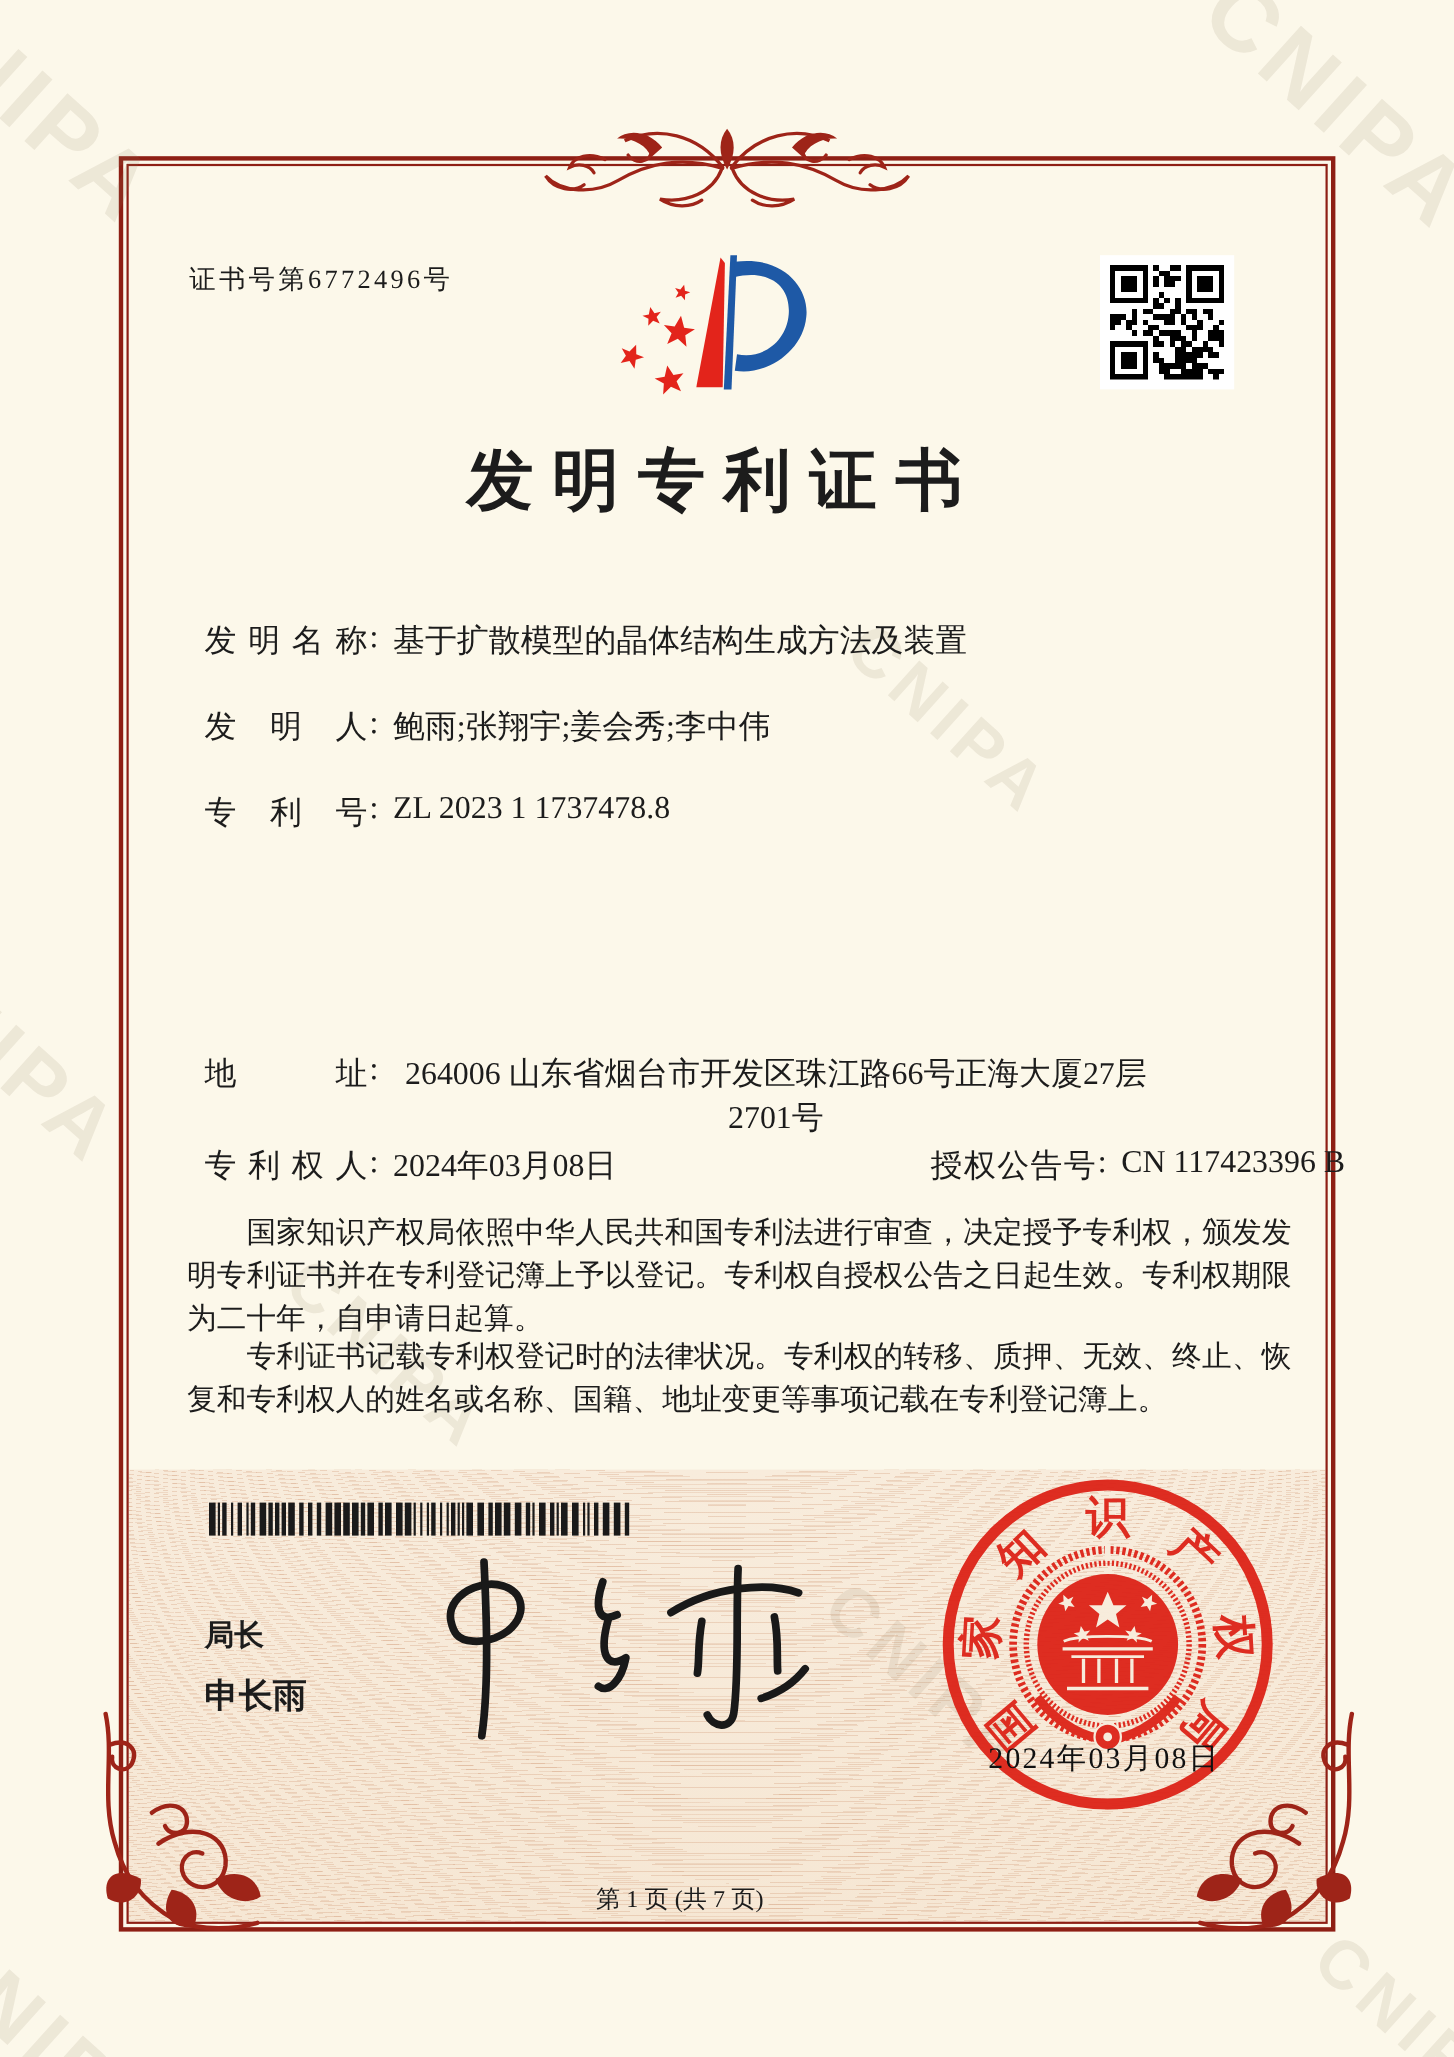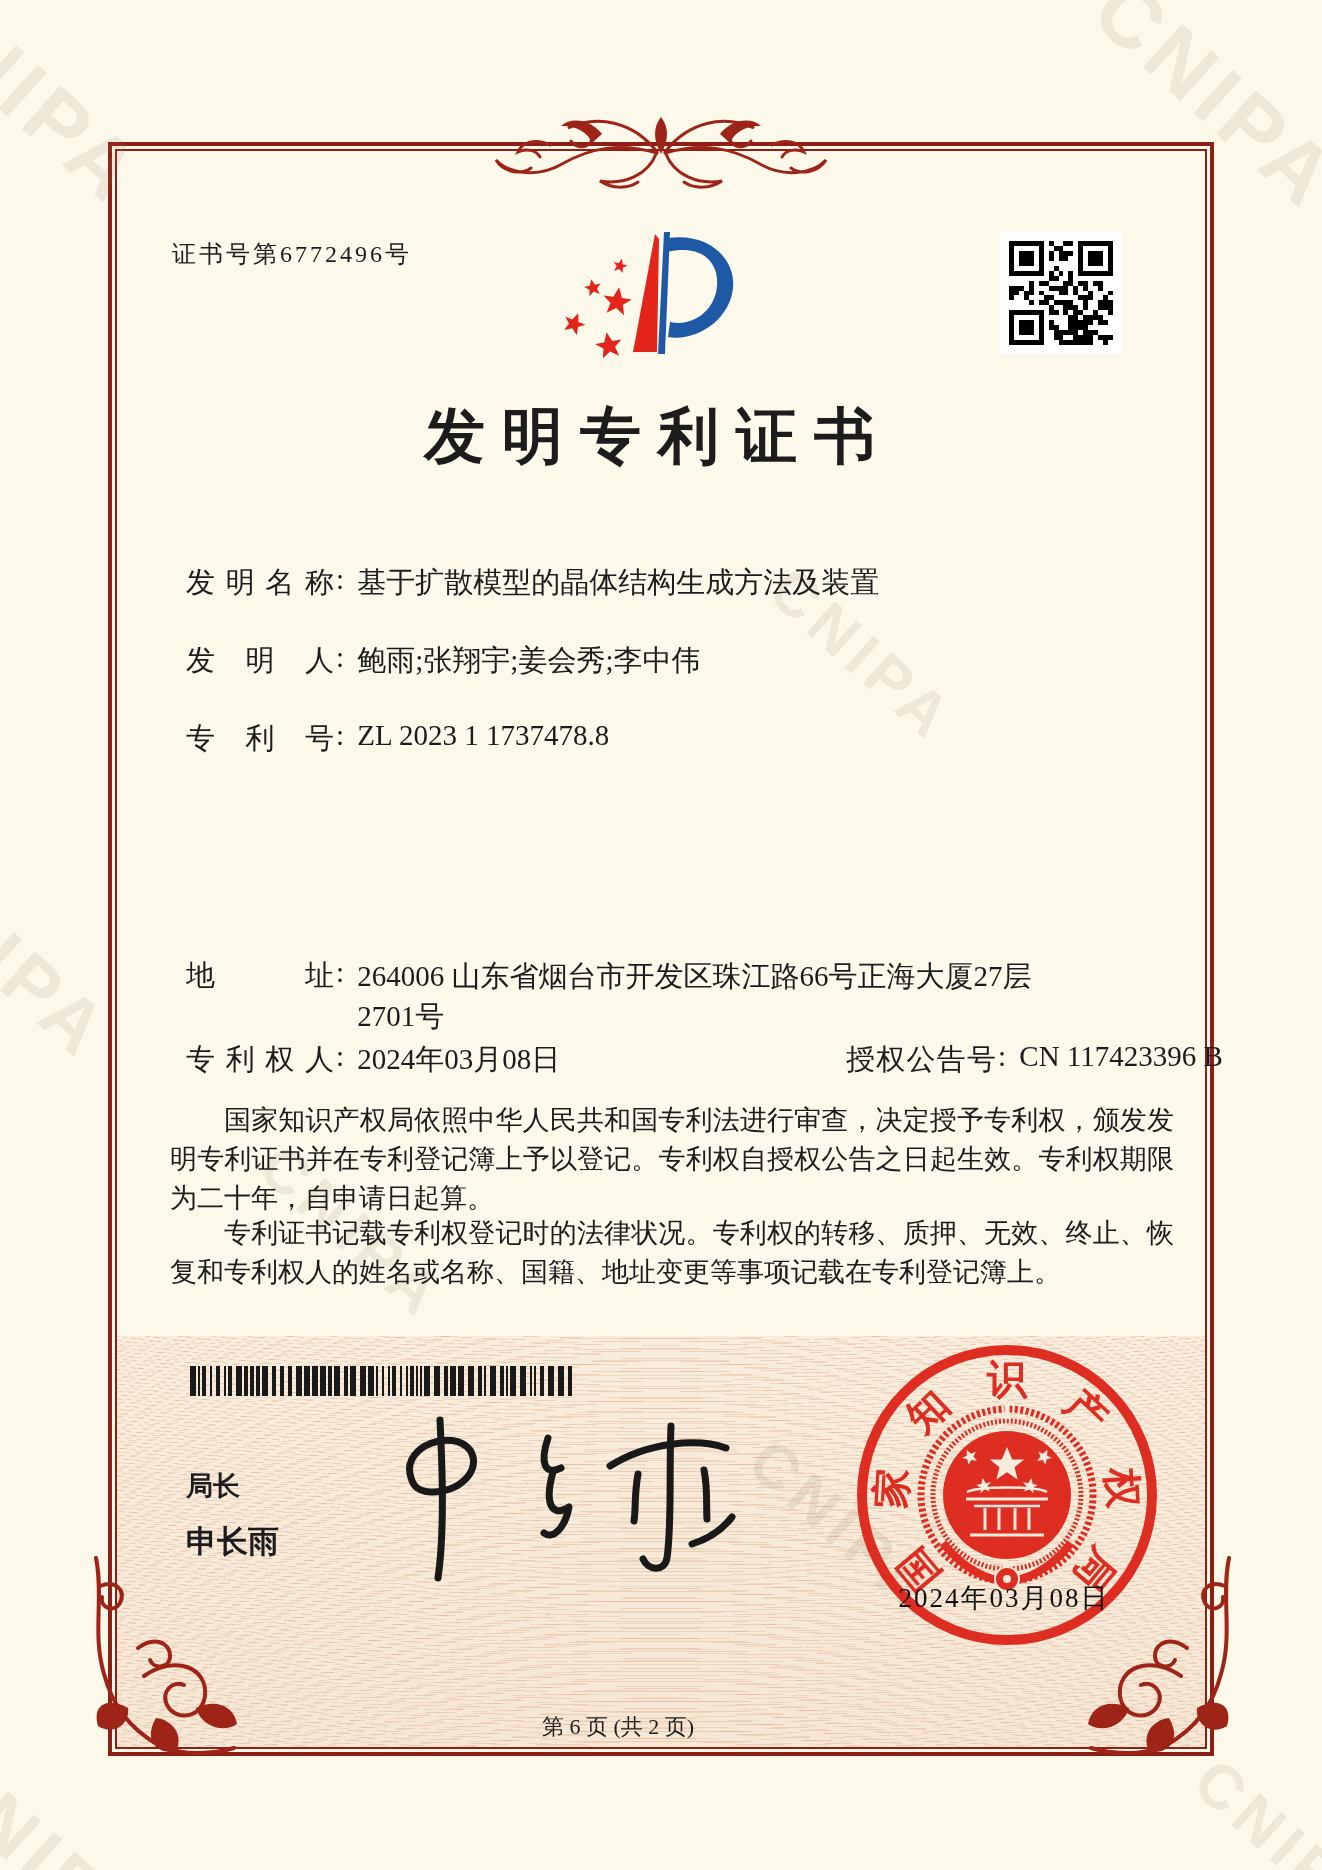--- a/index.html
+++ b/index.html
@@ -29,21 +29,21 @@
   .logo{position:absolute;left:560px;top:226px;}
   .qr{position:absolute;left:1000px;top:232px;width:104px;height:104px;background:#fff;padding:9px;}
 
   .title{position:absolute;left:658px;top:396px;transform:translateX(-50%);
          font-size:61px;font-weight:900;letter-spacing:17px;white-space:nowrap;}
 
   .frow{position:absolute;left:186px;font-size:29px;white-space:nowrap;}
   .flabel{display:inline-block;width:148px;text-align:justify;text-align-last:justify;vertical-align:top;}
   .fcolon{display:inline-block;margin:0 6px 0 2px;}
   .fval{display:inline-block;vertical-align:top;}
-  .wrapval{white-space:normal;width:696px;line-height:40px;}
+  .wrapval{white-space:normal;width:696px;line-height:40px;text-align:center;}
   .grant2{position:absolute;left:660px;top:0;}
 
   .para{position:absolute;left:170px;width:1004px;font-size:27px;line-height:39px;
         text-align:justify;text-indent:2em;}
 
   .barcode{position:absolute;left:190px;top:1366px;width:392px;height:30px;display:flex;align-items:stretch;}
   .barcode i{display:block;background:#1a1a1a;height:100%;}
 
   .director-label{position:absolute;left:186px;top:1468px;font-size:27px;font-weight:bold;
      font-family:"Liberation Sans","DejaVu Sans",sans-serif;}
@@ -426,16 +426,16 @@
           <path d="M-22,13 V35 M-8,13 V35 M8,13 V35 M22,13 V35" stroke-width="3"></path>
           <path d="M-37,40 L37,40" stroke-width="3"></path>
         </g>
         <path d="M-64,48 C-44,74 -18,86 0,86 C18,86 44,74 64,48" fill="none" stroke="#dd2318" stroke-width="8"></path>
         <circle cx="0" cy="84" r="12" fill="#dd2318" stroke="#f8eddd" stroke-width="2"></circle>
         <circle cx="0" cy="84" r="4" fill="#f8eddd"></circle>
       </g>
     </svg>
     <div class="seal-date">2024年03月08日</div>
 
-    <div class="page-info">第 6 页 (共 2 页)</div>
+    <div class="page-info">第 1 页 (共 7 页)</div>
 
   </div>
 </div>
 
 </body></html>

